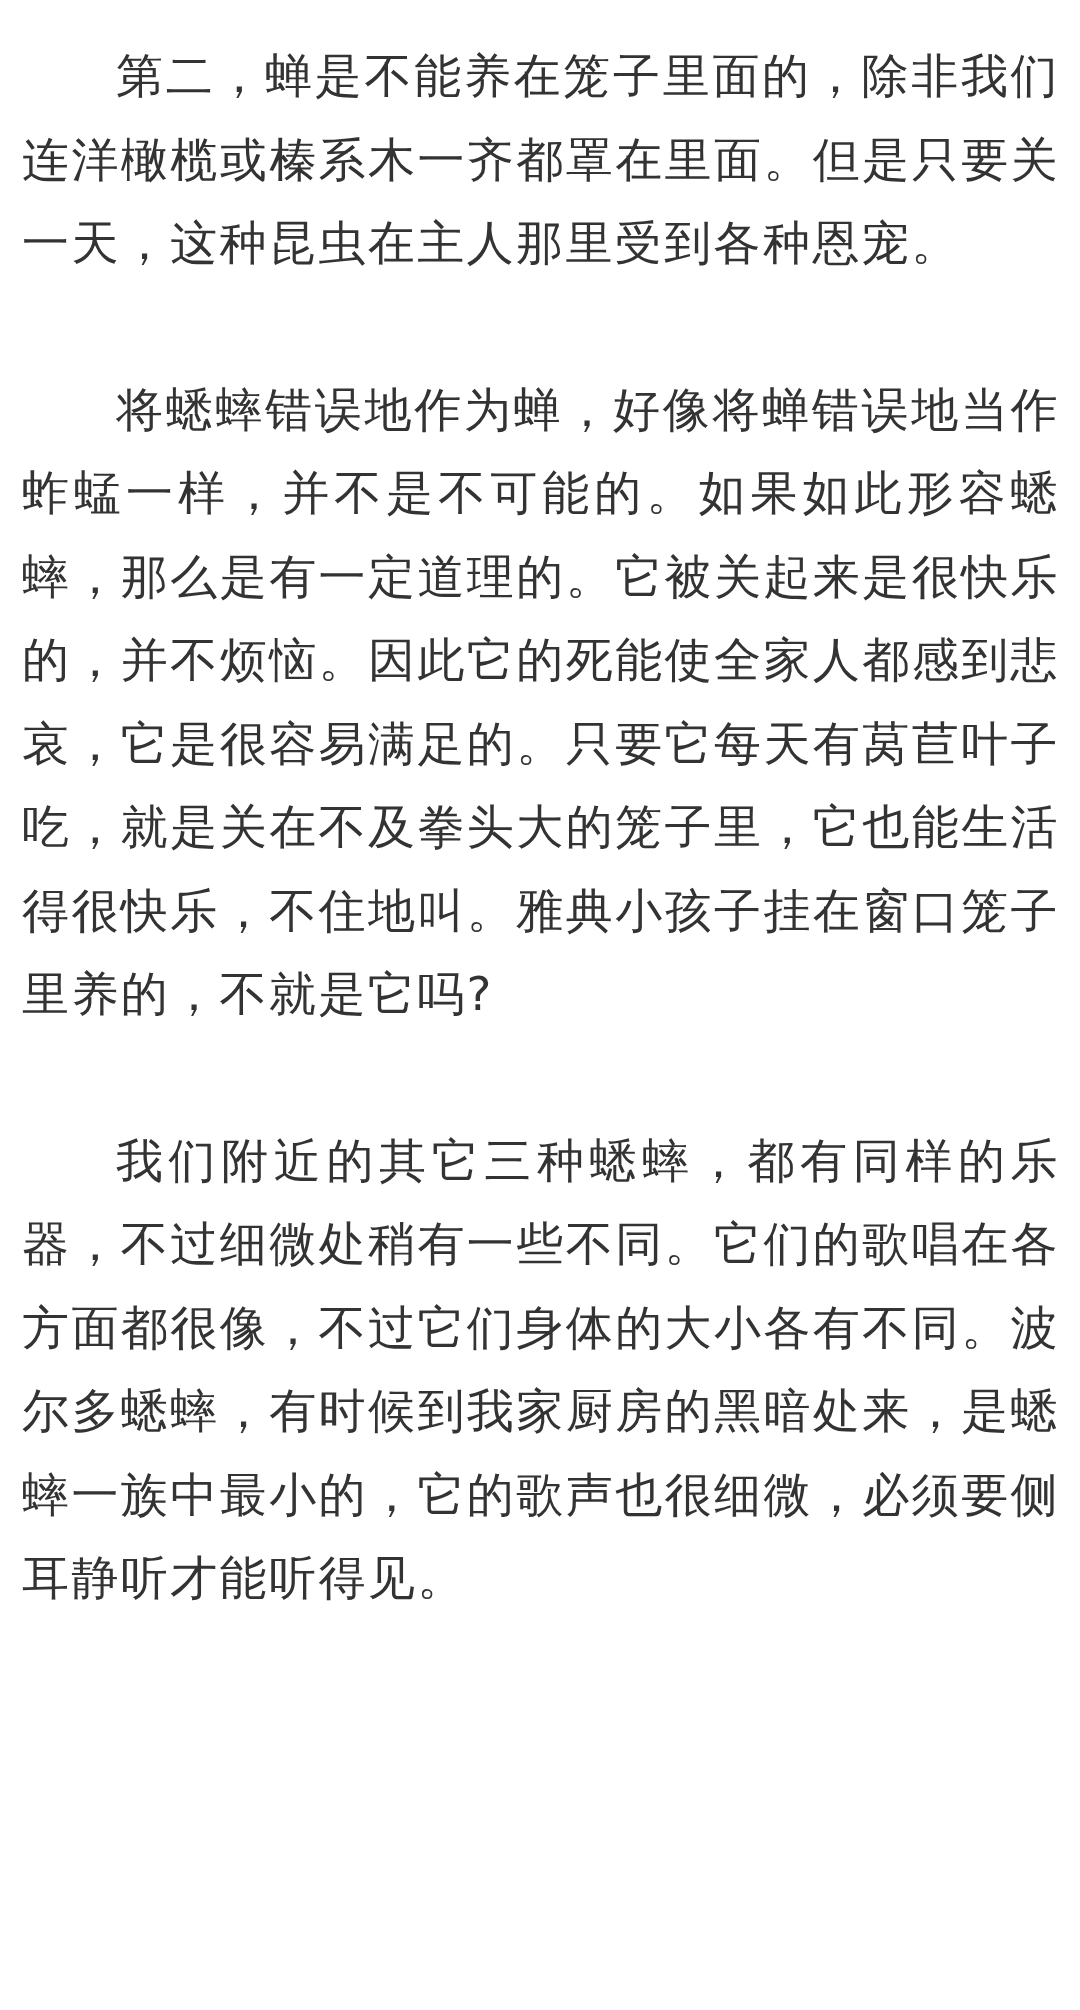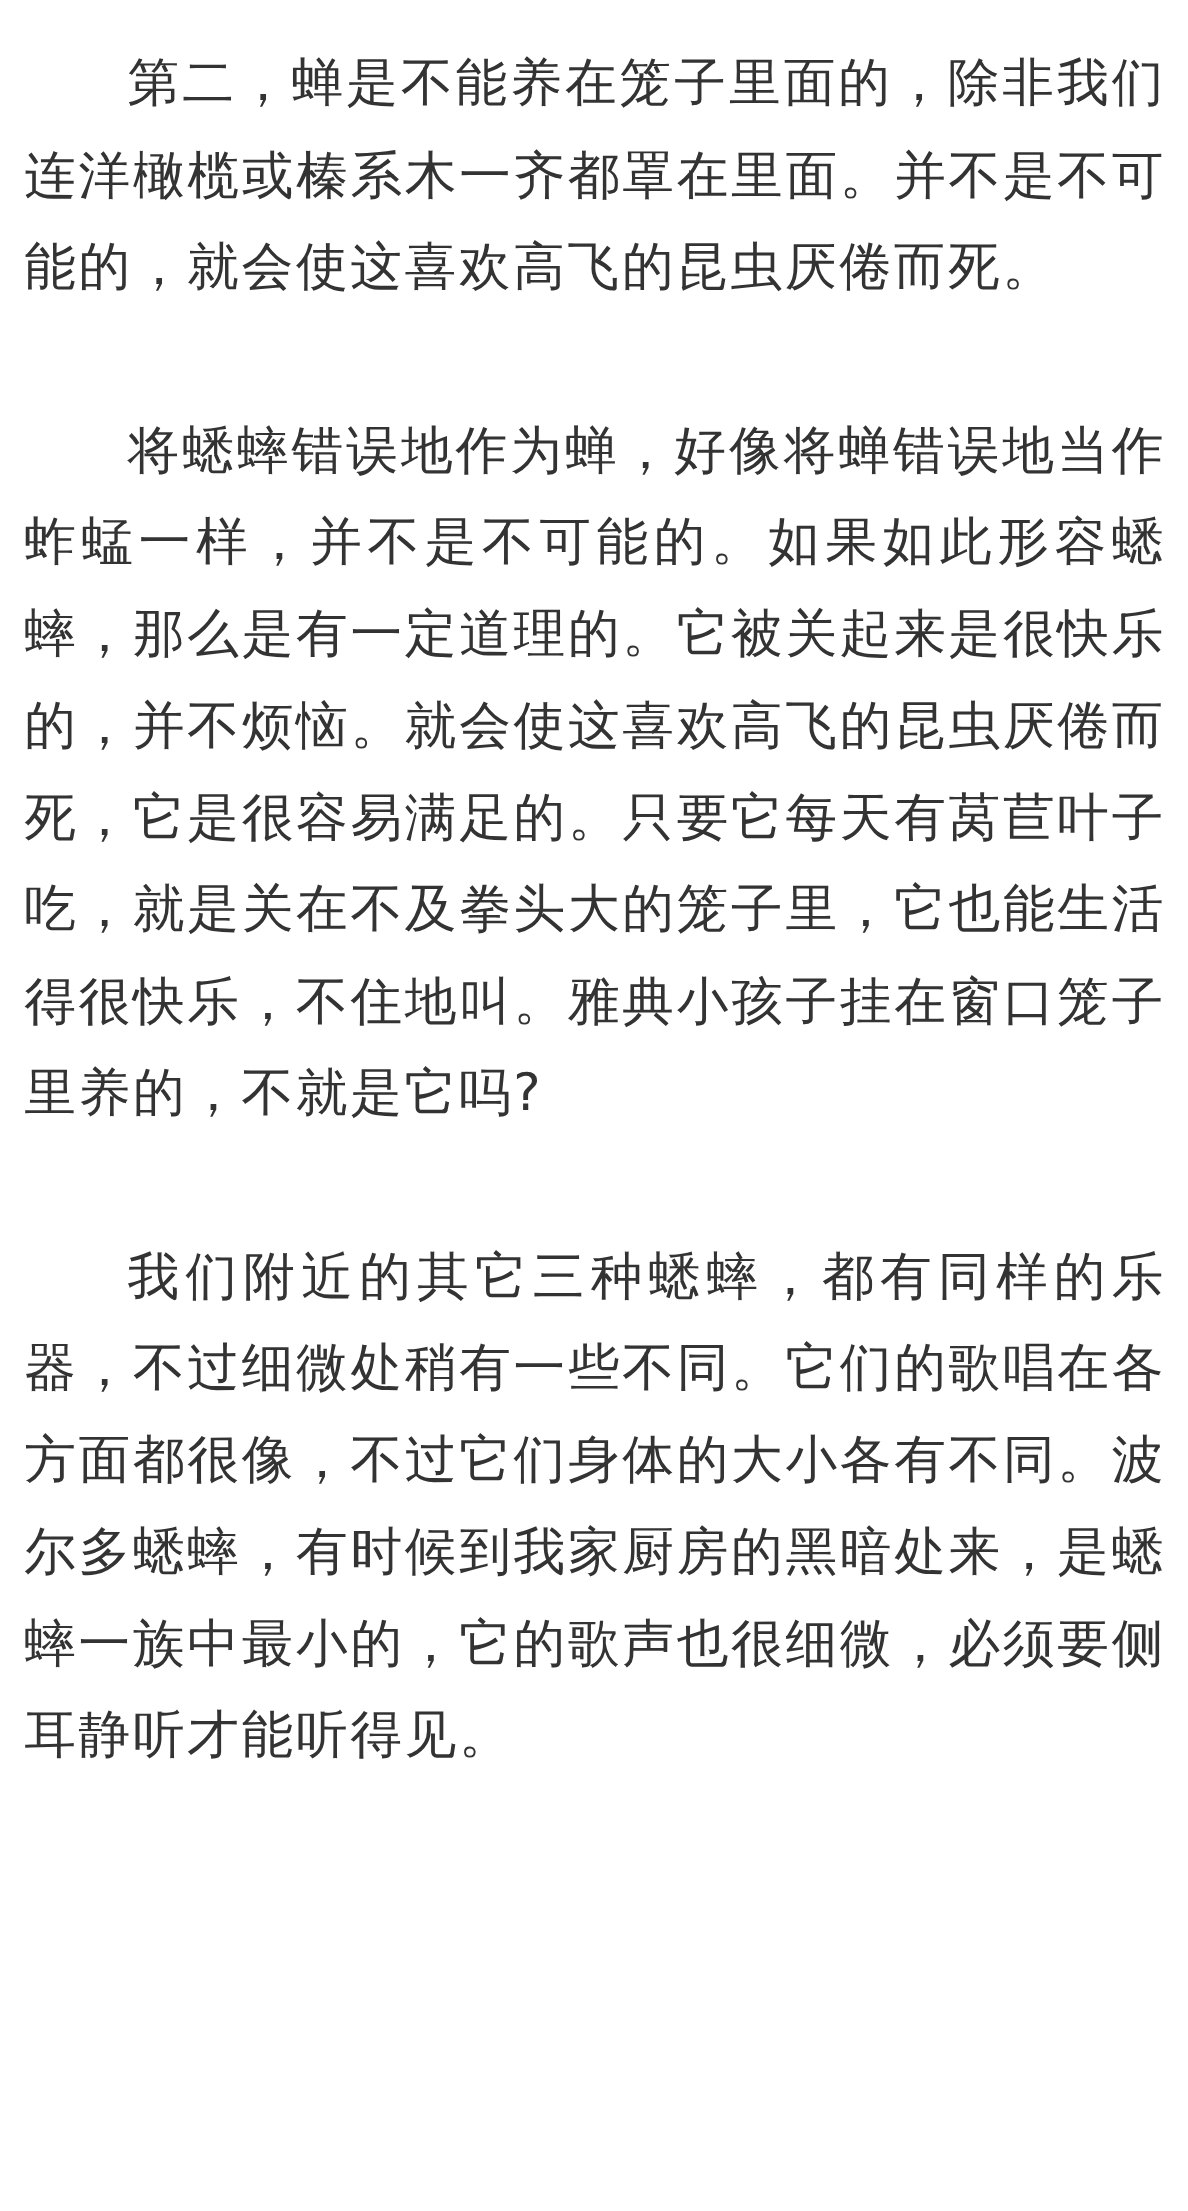--- a/index.html
+++ b/index.html
@@ -31,16 +31,16 @@
       word-break: break-all;
     }
     .article p:last-child {
       margin-bottom: 0;
     }
   </style>
 </head>
 <body>
 
 <div class="article">
-  <p>第二，蝉是不能养在笼子里面的，除非我们连洋橄榄或榛系木一齐都罩在里面。并不是不可能的，就会使这喜欢高飞的昆虫厌倦而死。</p>
-  <p>将蟋蟀错误地作为蝉，好像将蝉错误地当作蚱蜢一样，并不是不可能的。如果如此形容蟋蟀，那么是有一定道理的。它被关起来是很快乐的，并不烦恼。就会使这喜欢高飞的昆虫厌倦而死，它是很容易满足的。只要它每天有莴苣叶子吃，就是关在不及拳头大的笼子里，它也能生活得很快乐，不住地叫。雅典小孩子挂在窗口笼子里养的，不就是它吗?</p>
+  <p>第二，蝉是不能养在笼子里面的，除非我们连洋橄榄或榛系木一齐都罩在里面。但是只要关一天，这种昆虫在主人那里受到各种恩宠。</p>
+  <p>将蟋蟀错误地作为蝉，好像将蝉错误地当作蚱蜢一样，并不是不可能的。如果如此形容蟋蟀，那么是有一定道理的。它被关起来是很快乐的，并不烦恼。因此它的死能使全家人都感到悲哀，它是很容易满足的。只要它每天有莴苣叶子吃，就是关在不及拳头大的笼子里，它也能生活得很快乐，不住地叫。雅典小孩子挂在窗口笼子里养的，不就是它吗?</p>
   <p>我们附近的其它三种蟋蟀，都有同样的乐器，不过细微处稍有一些不同。它们的歌唱在各方面都很像，不过它们身体的大小各有不同。波尔多蟋蟀，有时候到我家厨房的黑暗处来，是蟋蟀一族中最小的，它的歌声也很细微，必须要侧耳静听才能听得见。</p>
 </div>
 
 </body></html>

